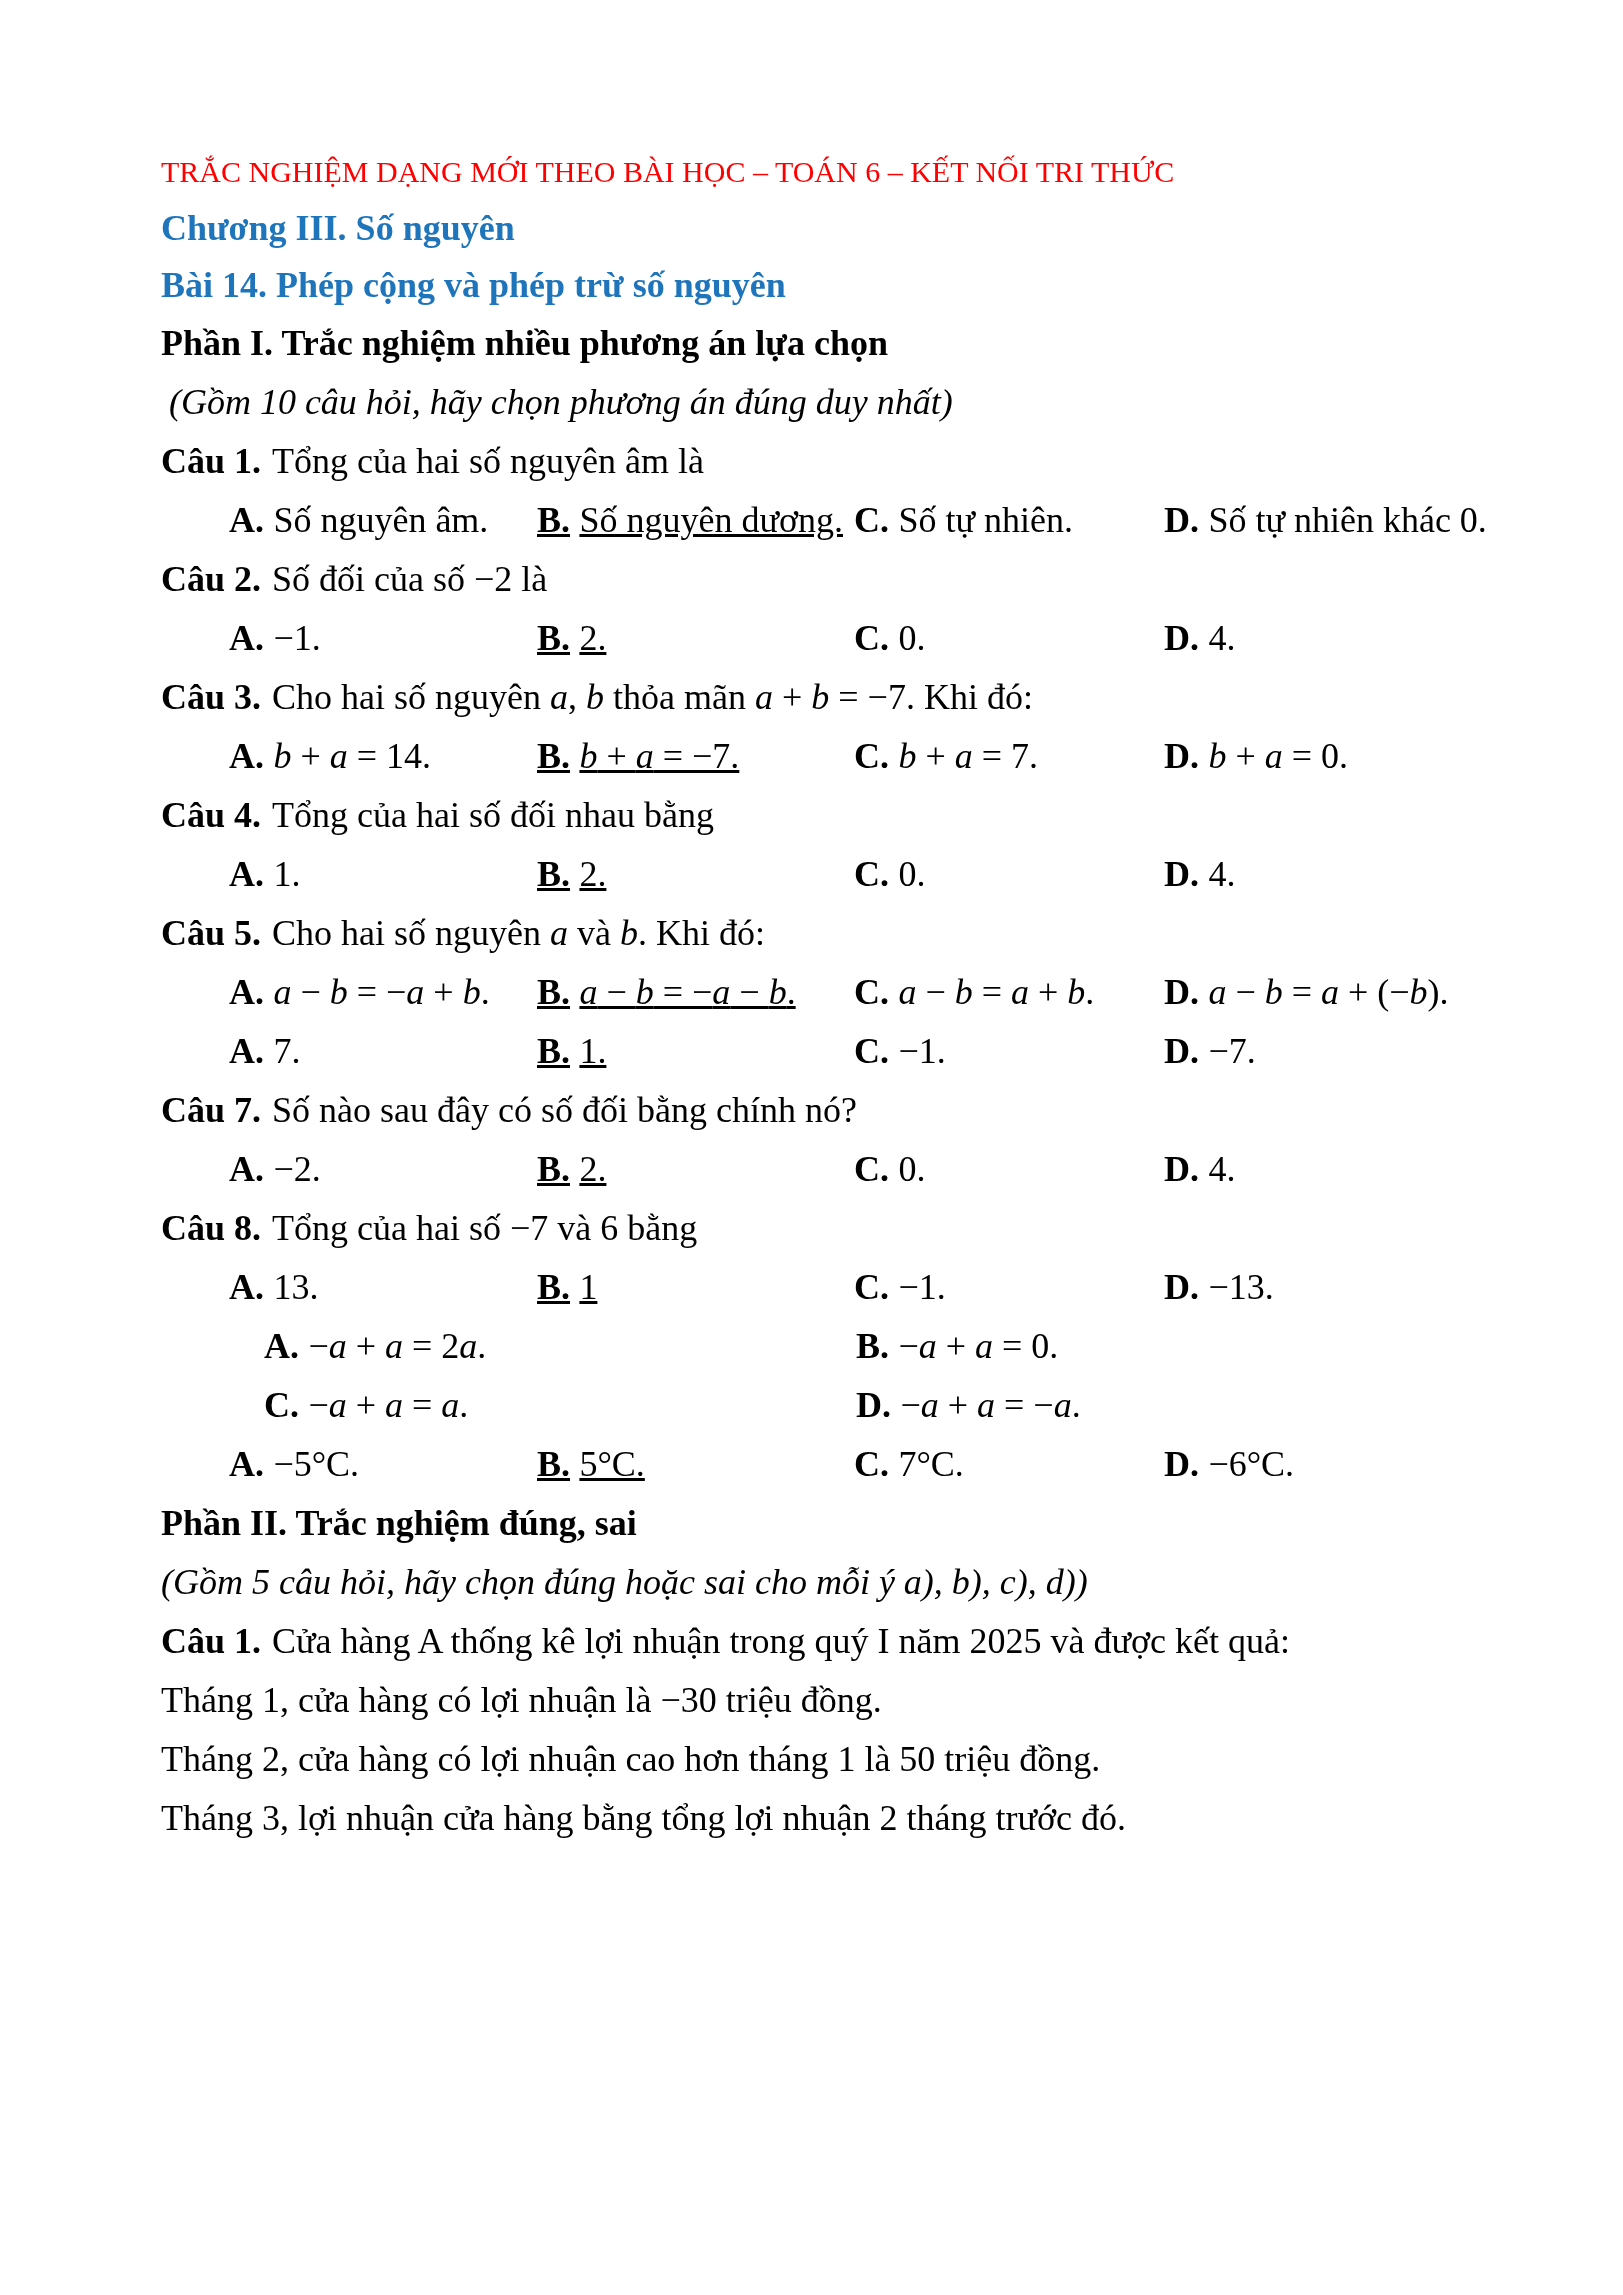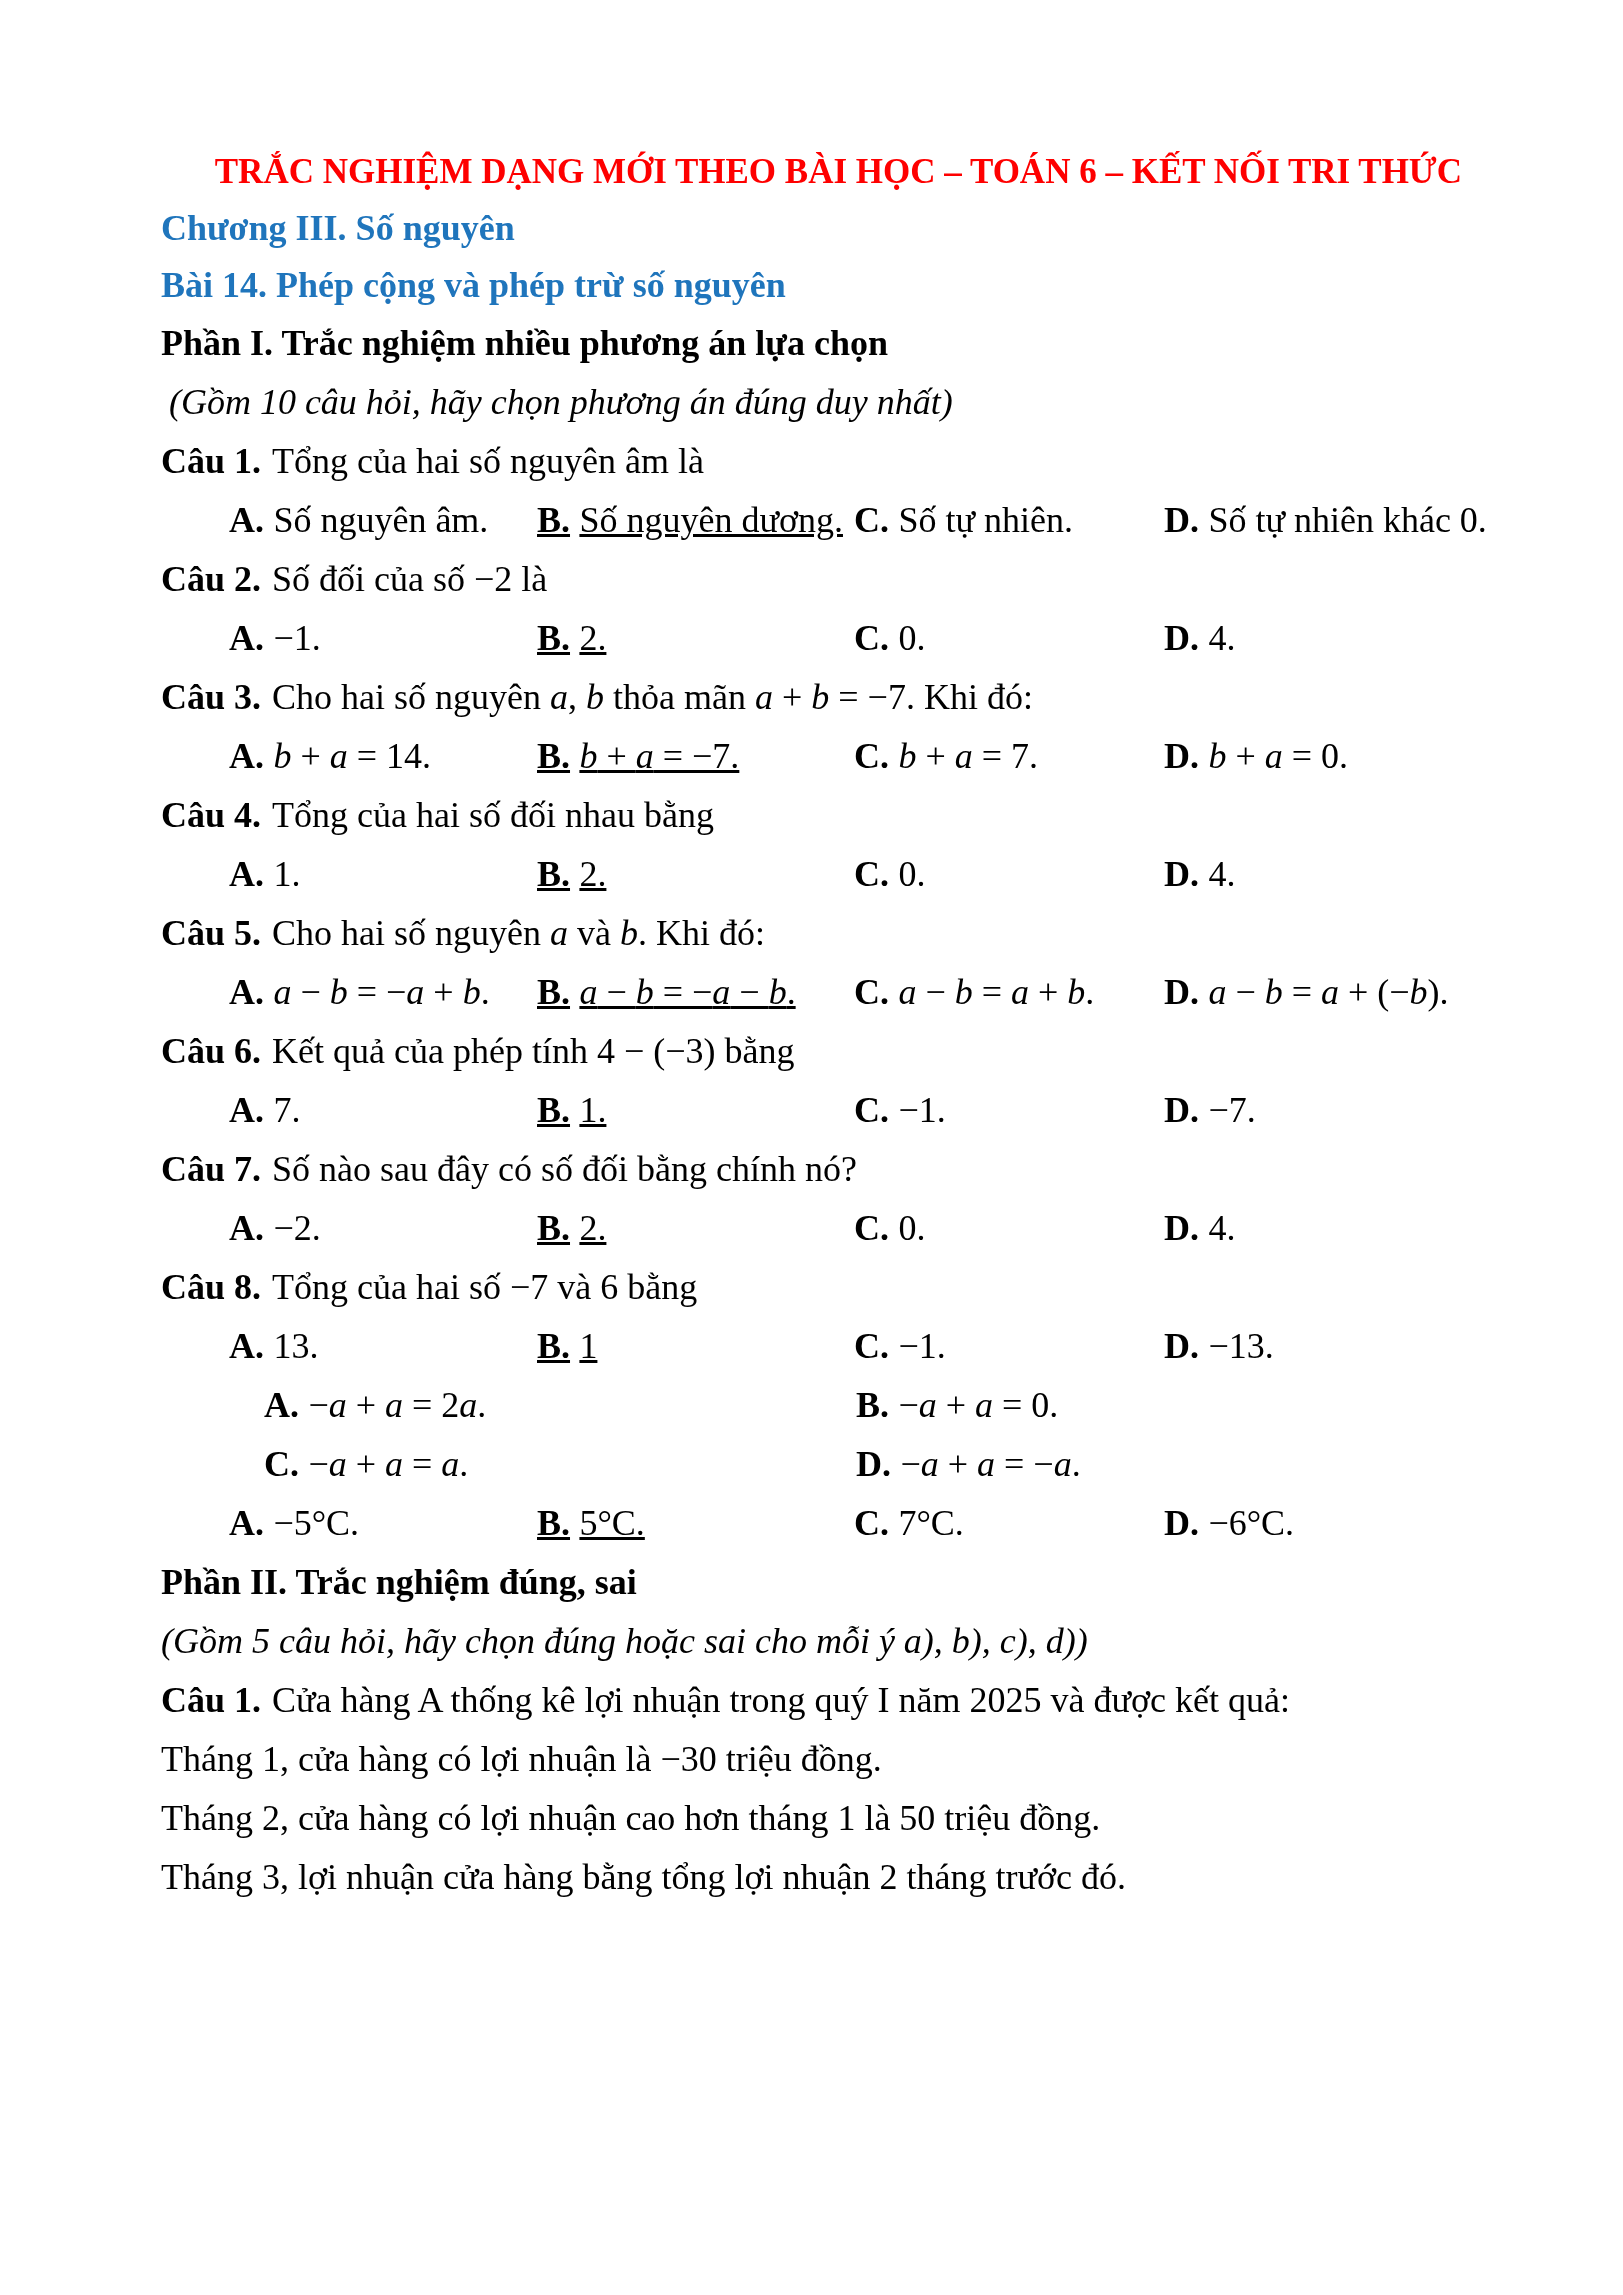--- a/index.html
+++ b/index.html
@@ -15,23 +15,23 @@
   }
   .content {
     position:absolute;
     left:161px; top:143px;
     width:1301px;
   }
   .row  { height:59px; line-height:59px; white-space:nowrap; }
   .hrow { height:57px; line-height:57px; white-space:nowrap; }
 
   .title {
-    text-align:right;
-    font-weight:bold;
-    font-size:35px;
+    text-align:left;
+    font-weight:normal;
+    font-size:30px;
     color:var(--title-color,#f00);
   }
   .heading-blue {
     text-align:left;
     font-weight:bold;
     color:var(--heading-color,#1f75bc);
   }
   .part-heading { font-weight:bold; }
   .note { font-style:italic; }
   .indent-sm { padding-left:7.9px; }
@@ -123,23 +123,20 @@
     </div>
   <div class="opt-row">
             <span class="opt c1"><span class="opt-label">B.</span><span><span class="mvar">a</span><span> − </span><span class="mvar">b</span><span> = −</span><span class="mvar">a</span><span> − </span><span class="mvar">b</span><span>.</span></span></span>
             <span class="opt c0"><span class="opt-label">A.</span><span><span class="mvar">a</span><span> − </span><span class="mvar">b</span><span> = −</span><span class="mvar">a</span><span> + </span><span class="mvar">b</span><span>.</span></span></span>
             <span class="opt c2"><span class="opt-label">C.</span><span><span class="mvar">a</span><span> − </span><span class="mvar">b</span><span> = </span><span class="mvar">a</span><span> + </span><span class="mvar">b</span><span>.</span></span></span>
             <span class="opt c3"><span class="opt-label">D.</span><span><span class="mvar">a</span><span> − </span><span class="mvar">b</span><span> = </span><span class="mvar">a</span><span> + (−</span><span class="mvar">b</span><span>).</span></span></span>
           </div>
         </div>
 
   <div class="question-block">
-    <div class="row stem-row">
-      <span class="qnum">Câu 6.</span><span class="stem-text"><span>Kết quả của phép tính 4 − (−3) bằng</span></span>
-    </div>
   <div class="opt-row">
             <span class="opt c0"><span class="opt-label">A.</span><span><span>7.</span></span></span>
             <span class="opt c1"><span class="opt-label">B.</span><span><span>1.</span></span></span>
             <span class="opt c2"><span class="opt-label">C.</span><span><span>−1.</span></span></span>
             <span class="opt c3"><span class="opt-label">D.</span><span><span>−7.</span></span></span>
           </div>
         </div>
 
   <div class="question-block">
     <div class="row stem-row">

